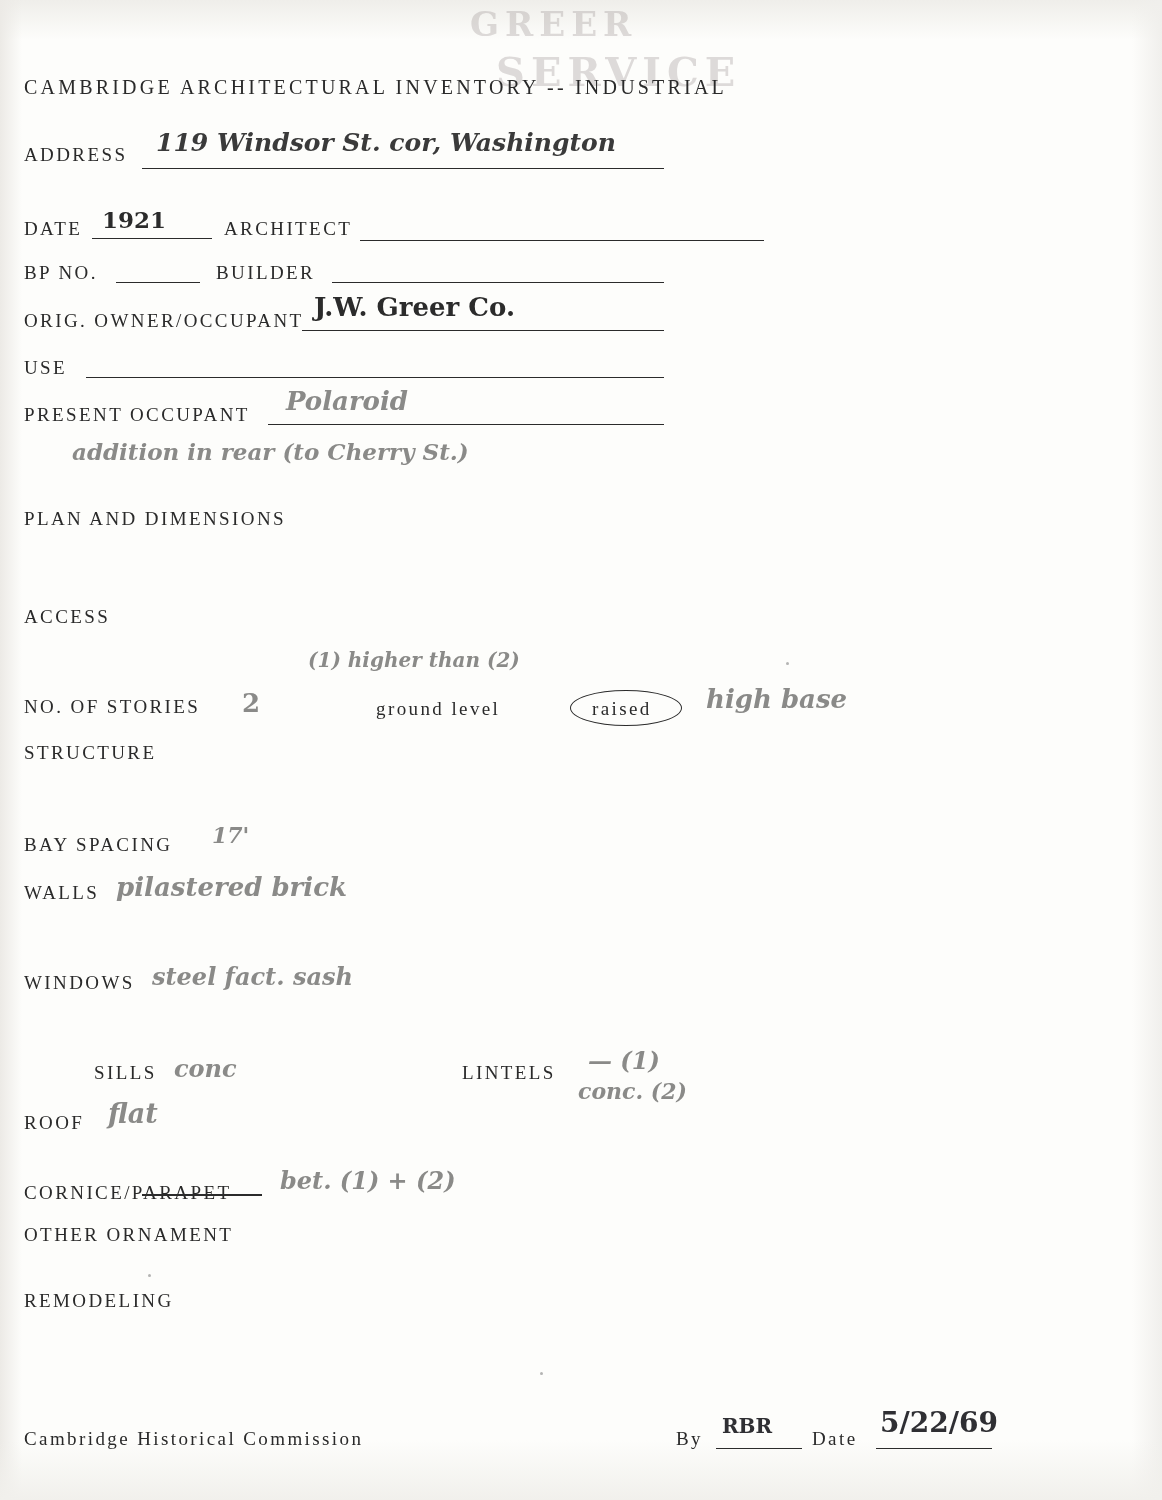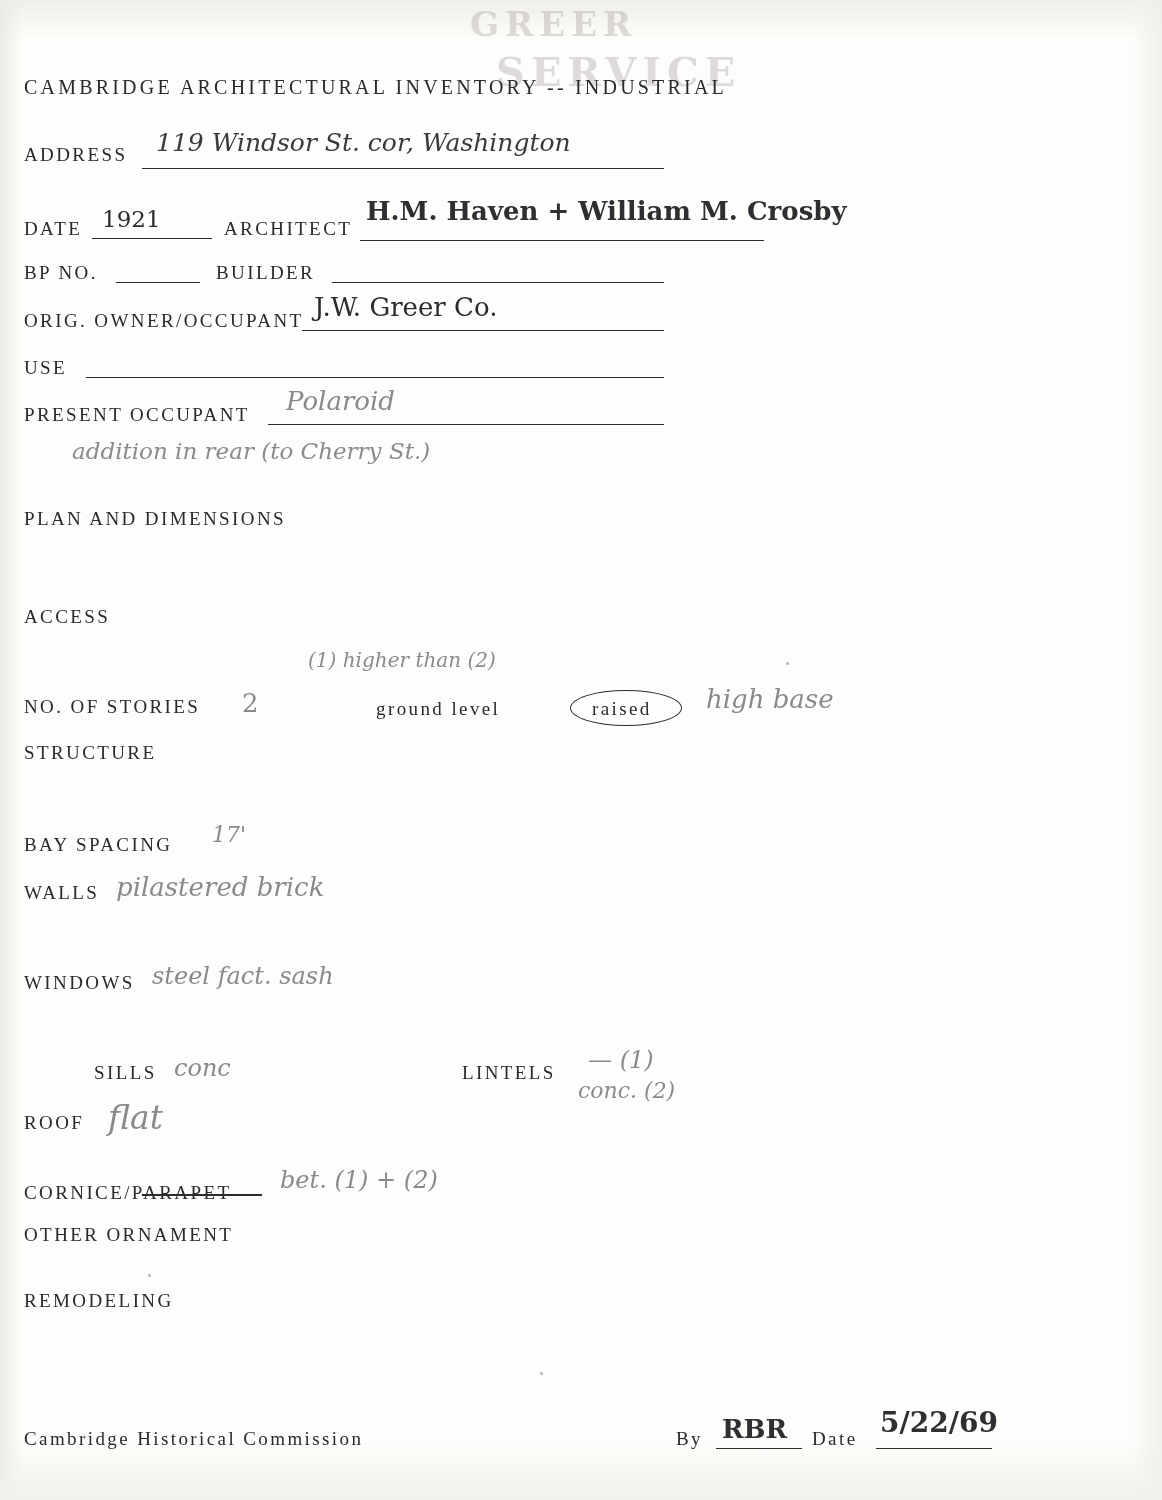--- a/index.html
+++ b/index.html
@@ -66,20 +66,21 @@
     white-space: nowrap;
   }
 
   
   .hand {
     position: absolute;
     font-family: "DejaVu Serif", serif;
     font-style: italic;
     color: #3a3a3a;
     white-space: nowrap;
+    font-weight: bold;
   }
   .hand.dark { color: #2b2b2b; }
   .hand.faint { color: #8a8a88; }
   .hand.pen { color: #2f2f33; font-weight: bold; }
 
   
   .rule {
     position: absolute;
     height: 0;
     border-bottom: 1.6px solid #2b2b2b;
@@ -132,21 +133,20 @@
   <div class="typed" style="left:24px; top:144px;">ADDRESS</div>
   <div class="rule" style="left:142px; top:168px; width:522px;"></div>
   <div class="hand" style="left:156px; top:128px; font-size:25px;">119 Windsor St. cor, Washington</div>
 
   <div class="typed" style="left:24px; top:218px;">DATE</div>
   <div class="rule" style="left:92px; top:238px; width:120px;"></div>
   <div class="hand dark" style="left:102px; top:206px; font-size:23px; font-style:normal;text-align:right;">1921</div>
 
   <div class="typed" style="left:224px; top:218px;">ARCHITECT</div>
   <div class="rule" style="left:360px; top:240px; width:404px;"></div>
-  <div class="hand pen" style="left:366px; top:196px; font-size:26px; font-style:normal;">H.M. Haven + William M. Crosby</div>
 
   <div class="typed" style="left:24px; top:262px;">BP NO.</div>
   <div class="rule" style="left:116px; top:282px; width:84px;"></div>
   <div class="hand" style="left:122px; top:252px; font-size:23px;"></div>
 
   <div class="typed" style="left:216px; top:262px;">BUILDER</div>
   <div class="rule" style="left:332px; top:282px; width:332px;"></div>
   <div class="hand" style="left:340px; top:252px; font-size:23px;"></div>
 
   <div class="typed" style="left:24px; top:310px;">ORIG. OWNER/OCCUPANT</div>
@@ -193,35 +193,35 @@
   <div class="hand faint" style="left:152px; top:962px; font-size:24px;">steel fact. sash</div>
 
   <div class="typed" style="left:94px; top:1062px;">SILLS</div>
   <div class="hand faint" style="left:174px; top:1054px; font-size:24px;">conc</div>
 
   <div class="typed" style="left:462px; top:1062px;">LINTELS</div>
   <div class="hand faint" style="left:588px; top:1046px; font-size:24px;">— (1)</div>
   <div class="hand faint" style="left:578px; top:1078px; font-size:22px;">conc. (2)</div>
 
   <div class="typed" style="left:24px; top:1112px;">ROOF</div>
-  <div class="hand faint" style="left:108px; top:1098px; font-size:33px;">flat</div>
+  <div class="hand faint" style="left:108px; top:1098px; font-size:27px;">flat</div>
 
   <div class="typed" style="left:24px; top:1182px;">CORNICE/PARAPET</div>
   <div class="strike" style="left:142px; top:1194px; width:120px;"></div>
   <div class="hand faint" style="left:280px; top:1166px; font-size:24px;">bet. (1) + (2)</div>
 
   <div class="typed" style="left:24px; top:1224px;">OTHER ORNAMENT</div>
   <div class="hand" style="left:250px; top:1218px; font-size:23px;"></div>
 
   <div class="typed" style="left:24px; top:1290px;">REMODELING</div>
   <div class="hand" style="left:210px; top:1284px; font-size:23px;"></div>
 
   <div class="typed" style="left:24px; top:1428px;">Cambridge Historical Commission</div>
 
   <div class="typed" style="left:676px; top:1428px;">By</div>
   <div class="rule thin" style="left:716px; top:1448px; width:86px;"></div>
-  <div class="hand pen" style="left:722px; top:1414px; font-size:26px; font-style:normal;">RBR</div>
+  <div class="hand pen" style="left:722px; top:1414px; font-size:20px; font-style:normal;">RBR</div>
 
   <div class="typed" style="left:812px; top:1428px;">Date</div>
   <div class="rule thin" style="left:876px; top:1448px; width:116px;"></div>
   <div class="hand pen" style="left:880px; top:1406px; font-size:28px; font-style:normal;">5/22/69</div>
 
 </div>
 
 </body></html>

